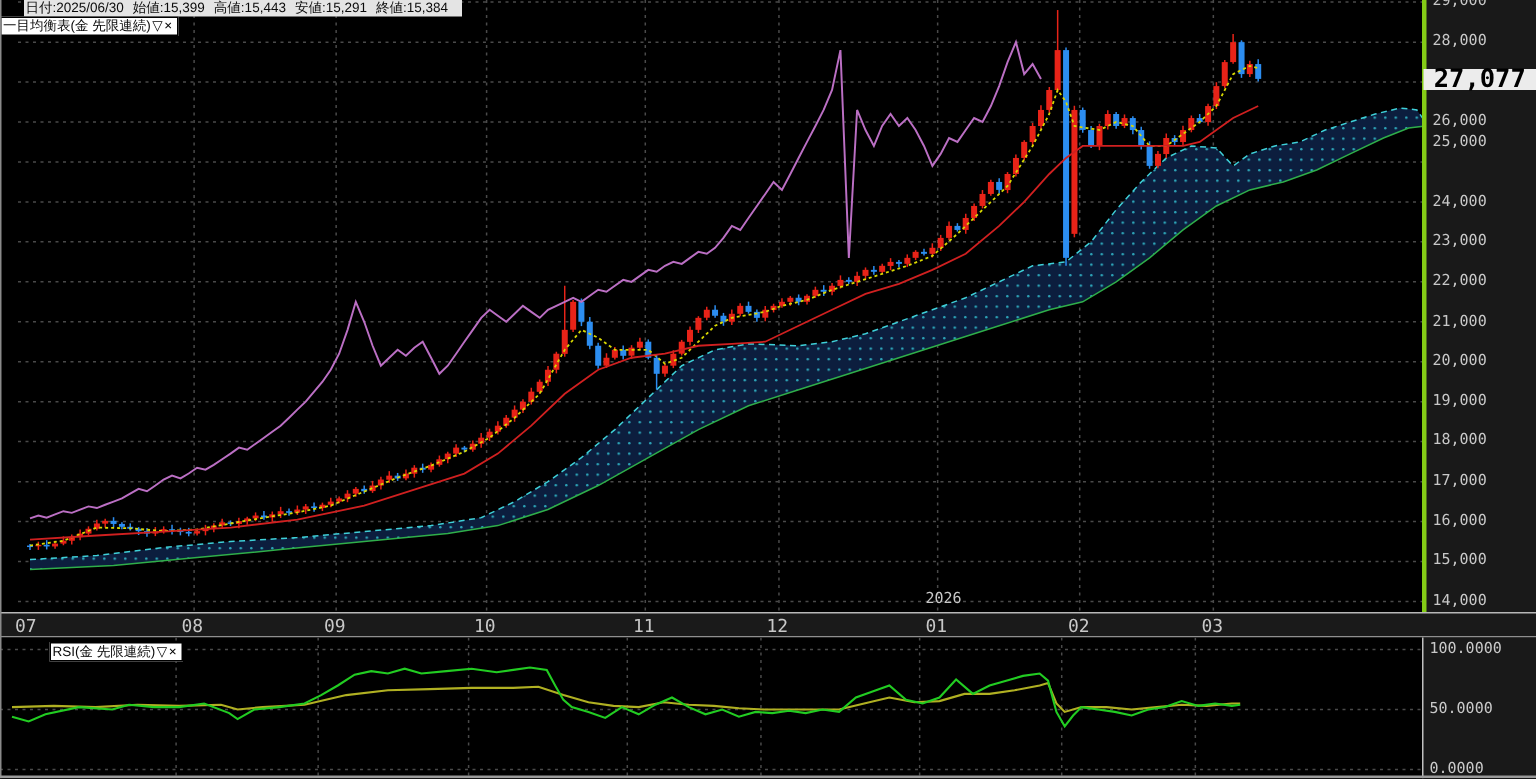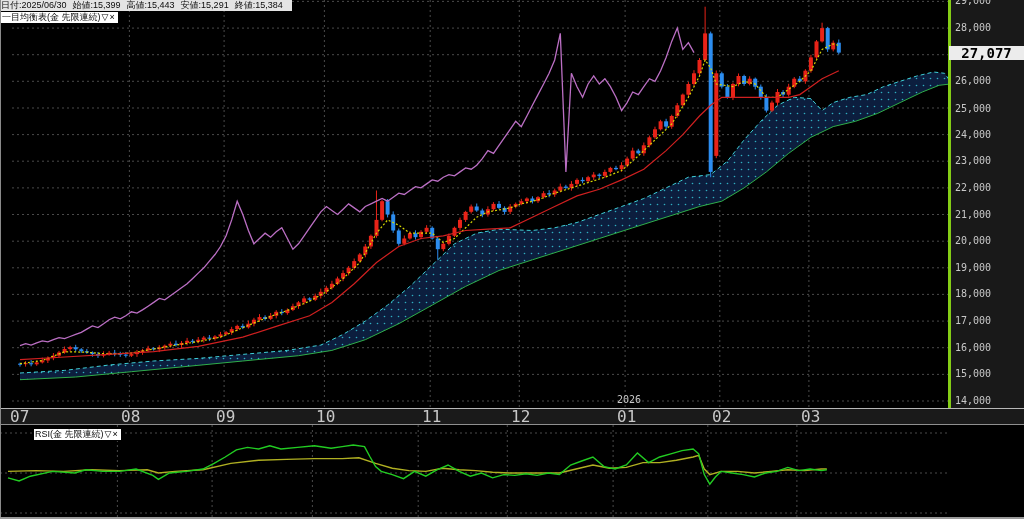--- a/index.html
+++ b/index.html
@@ -12,31 +12,31 @@
   #price-axis{position:absolute;left:948px;top:0;width:76px;height:408px;background:#191919;
               border-left:3px solid #84cc16;box-sizing:border-box;overflow:hidden;}
   #time-axis{position:absolute;left:0;top:408px;width:1024px;height:17px;background:#1a1a1a;
              border-top:1px solid #b8b8b8;border-bottom:1px solid #8f8f8f;box-sizing:border-box;}
   #rsi-section{position:absolute;left:0;top:425px;width:1024px;height:94px;}
   #rsi-plot{position:absolute;left:0;top:0;width:948px;height:94px;}
   #rsi-axis{position:absolute;left:948px;top:0;width:76px;height:94px;background:#191919;
             border-left:1px solid #c0c0c0;box-sizing:border-box;}
   .axis-label{position:absolute;left:4px;color:#c8c8c8;font-size:10px;line-height:10px;white-space:nowrap;
               font-family:"DejaVu Sans Mono","Liberation Mono",monospace;}
-  .month-label{position:absolute;top:2px;color:#c8c8c8;font-size:16px;line-height:12px;
+  .month-label{position:absolute;top:2px;color:#c8c8c8;font-size:12px;line-height:12px;
                font-family:"DejaVu Sans Mono","Liberation Mono",monospace;}
   #year-label{position:absolute;color:#c8c8c8;font-size:10px;line-height:11px;
               font-family:"DejaVu Sans Mono","Liberation Mono",monospace;}
   #price-badge{position:absolute;left:949px;width:75px;height:14px;background:#ececec;color:#000;
-               font-size:14px;font-weight:bold;text-align:center;line-height:14px;
+               font-size:17px;font-weight:bold;text-align:center;line-height:14px;
                font-family:"DejaVu Sans Mono","Liberation Mono",monospace;}
   
   .chip{position:absolute;background:#e4e4e4;color:#0a0a0a;font-size:9px;line-height:11px;
         height:11px;padding:0 3px 0 1px;white-space:nowrap;}
-  #info-chip{left:0;top:0;}
+  #info-chip{left:16px;top:0;}
   #info-chip span{margin-right:6px;}
   .panel-chip{background:#fff;border:1px solid #000;display:flex;align-items:center;gap:1px;}
   #ichimoku-chip{left:0;top:11px;}
   #rsi-chip{left:1px;top:3px;margin-left:32px;}
   .chip-btn{cursor:pointer;font-size:9px;line-height:11px;color:#000;}
 </style>
 </head>
 <body>
 
 <div id="app">
@@ -376,21 +376,21 @@
         <polyline points="8.0,359.7 52.6,357.0 97.1,354.4 141.7,351.7 186.2,346.4 230.8,337.1 264.2,326.4 297.6,315.7 319.9,302.4 342.2,283.8 364.5,262.5 386.8,246.5 409.0,238.5 431.3,235.8 453.6,230.5 475.9,229.2 498.2,227.8 520.4,217.2 542.7,206.5 565.0,195.9 587.3,189.2 609.6,179.9 631.8,169.2 654.1,150.6 670.8,134.6 687.5,116.0 698.7,105.3 709.8,97.3 776.7,97.3 787.8,94.6 798.9,86.7 810.1,78.7 826.8,70.7" fill="none" stroke="#d02020" stroke-width="1.2"></polyline>
       </svg>
     <div id="year-label" style="left: 617px; top: 394px;">2026</div>
   </div>
 
   <div id="price-axis">
       <div class="axis-label" style="top: -4px;">29,000</div>
       <div class="axis-label" style="top: 23px;">28,000</div>
       <div class="axis-label" style="top: 50px;">27,000</div>
       <div class="axis-label" style="top: 76px;">26,000</div>
-      <div class="axis-label" style="top: 104px;">25,000</div>
+      <div class="axis-label" style="top: 90px;">25,000</div>
       <div class="axis-label" style="top: 130px;">24,000</div>
       <div class="axis-label" style="top: 156px;">23,000</div>
       <div class="axis-label" style="top: 183px; text-align: right;">22,000</div>
       <div class="axis-label" style="top: 210px;">21,000</div>
       <div class="axis-label" style="top: 236px;">20,000</div>
       <div class="axis-label" style="top: 263px;">19,000</div>
       <div class="axis-label" style="top: 289px;">18,000</div>
       <div class="axis-label" style="top: 316px;">17,000</div>
       <div class="axis-label" style="top: 343px; text-align: center;">16,000</div>
       <div class="axis-label" style="top: 369px;">15,000</div>
@@ -421,20 +421,25 @@
           <line x1="312.4" y1="0" x2="312.4" y2="94" stroke="#4a4a4a" stroke-width="1" stroke-dasharray="2,3"></line>
           <line x1="418.2" y1="0" x2="418.2" y2="94" stroke="#4a4a4a" stroke-width="1" stroke-dasharray="2,3"></line>
           <line x1="507.3" y1="0" x2="507.3" y2="94" stroke="#4a4a4a" stroke-width="1" stroke-dasharray="2,3"></line>
           <line x1="613.1" y1="0" x2="613.1" y2="94" stroke="#4a4a4a" stroke-width="1" stroke-dasharray="2,3"></line>
           <line x1="707.8" y1="0" x2="707.8" y2="94" stroke="#4a4a4a" stroke-width="1" stroke-dasharray="2,3"></line>
           <line x1="796.9" y1="0" x2="796.9" y2="94" stroke="#4a4a4a" stroke-width="1" stroke-dasharray="2,3"></line>
           <polyline points="8.0,46.4 35.9,45.6 63.7,46.4 91.6,44.8 119.4,45.6 147.3,44.8 158.4,48.0 175.1,46.4 203.0,44.8 230.8,38.4 258.6,35.2 286.5,34.4 314.4,33.6 342.2,33.6 358.9,32.8 375.6,38.4 392.3,43.2 409.0,45.6 425.8,46.4 442.5,43.2 459.2,44.8 475.9,45.6 492.6,47.2 509.3,48.0 526.0,48.0 542.7,48.0 559.4,48.0 576.1,44.0 592.9,40.0 609.6,43.2 626.3,42.4 643.0,37.6 659.7,37.6 676.4,35.2 693.1,32.0 698.7,30.4 704.3,44.0 709.8,49.6 721.0,46.4 737.7,46.4 754.4,48.0 771.1,46.4 787.8,44.8 804.5,45.6 821.2,44.0 826.8,44.0" fill="none" stroke="#b0b022" stroke-width="1.4"></polyline>
           <polyline points="8.0,52.8 19.1,56.0 30.3,51.2 52.6,46.4 74.8,48.0 86.0,44.8 102.7,46.4 119.4,46.4 136.1,44.0 152.8,50.4 158.4,54.4 169.5,48.0 186.2,46.4 203.0,44.0 214.1,38.4 225.2,32.0 236.4,24.8 247.5,22.4 258.6,24.0 269.8,20.8 280.9,24.0 297.6,22.4 314.4,20.8 331.1,23.2 342.2,21.6 353.3,20.0 364.5,21.6 370.1,32.0 375.6,41.6 381.2,46.4 392.3,49.6 403.5,53.6 414.6,46.4 425.8,51.2 436.9,44.8 448.0,40.0 459.2,46.4 470.3,51.2 481.5,48.0 492.6,52.8 503.7,49.6 514.9,50.4 526.0,48.8 537.1,50.4 548.3,48.0 559.4,49.6 570.6,40.0 581.7,36.0 592.9,32.0 604.0,41.6 615.1,44.0 626.3,40.0 637.4,28.0 648.6,37.6 659.7,32.0 670.8,28.8 682.0,25.6 693.1,24.0 698.7,28.8 704.3,49.6 709.8,59.2 715.4,52.0 721.0,46.4 732.1,48.0 743.2,49.6 754.4,52.0 765.5,48.0 776.7,46.4 787.8,42.4 798.9,45.6 810.1,44.0 821.2,45.6 826.8,44.8" fill="none" stroke="#22cc22" stroke-width="1.4"></polyline>
         </svg>
     </div>
+    <div id="rsi-axis">
+        <div class="axis-label" style="top: 3px;">100.0000</div>
+        <div class="axis-label" style="top: 43px;">50.0000</div>
+        <div class="axis-label" style="top: 83px;">0.0000</div>
+      </div>
     <div class="chip panel-chip" id="rsi-chip">
       <span>RSI(金 先限連続)</span>
       <span class="chip-btn">▽</span>
       <span class="chip-btn">×</span>
     </div>
   </div>
 
   <div class="chip" id="info-chip">
     <span>日付:2025/06/30</span><span>始値:15,399</span><span>高値:15,443</span><span>安値:15,291</span><span>終値:15,384</span>
   </div>

